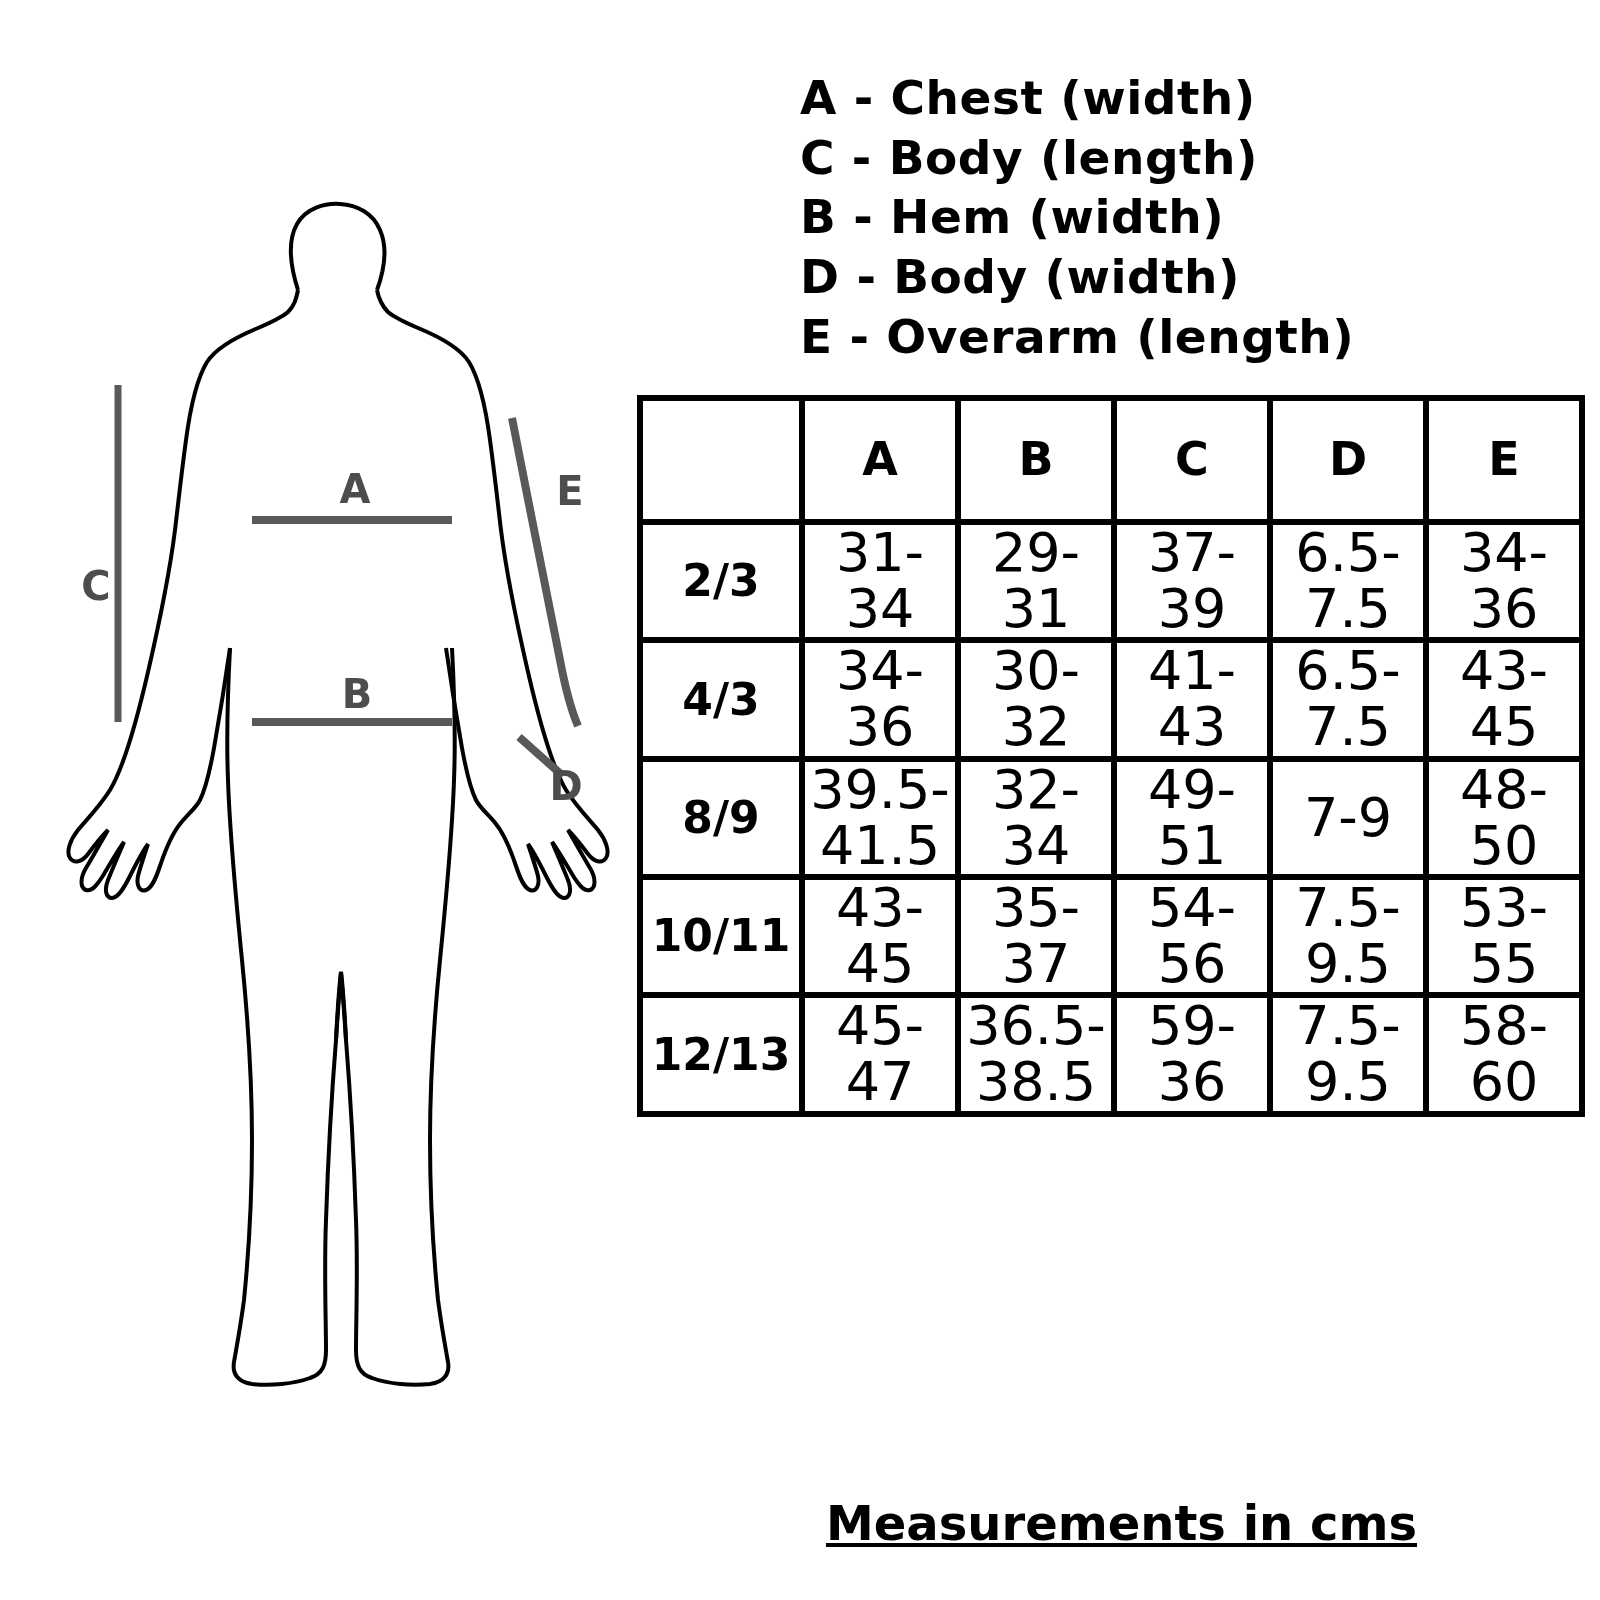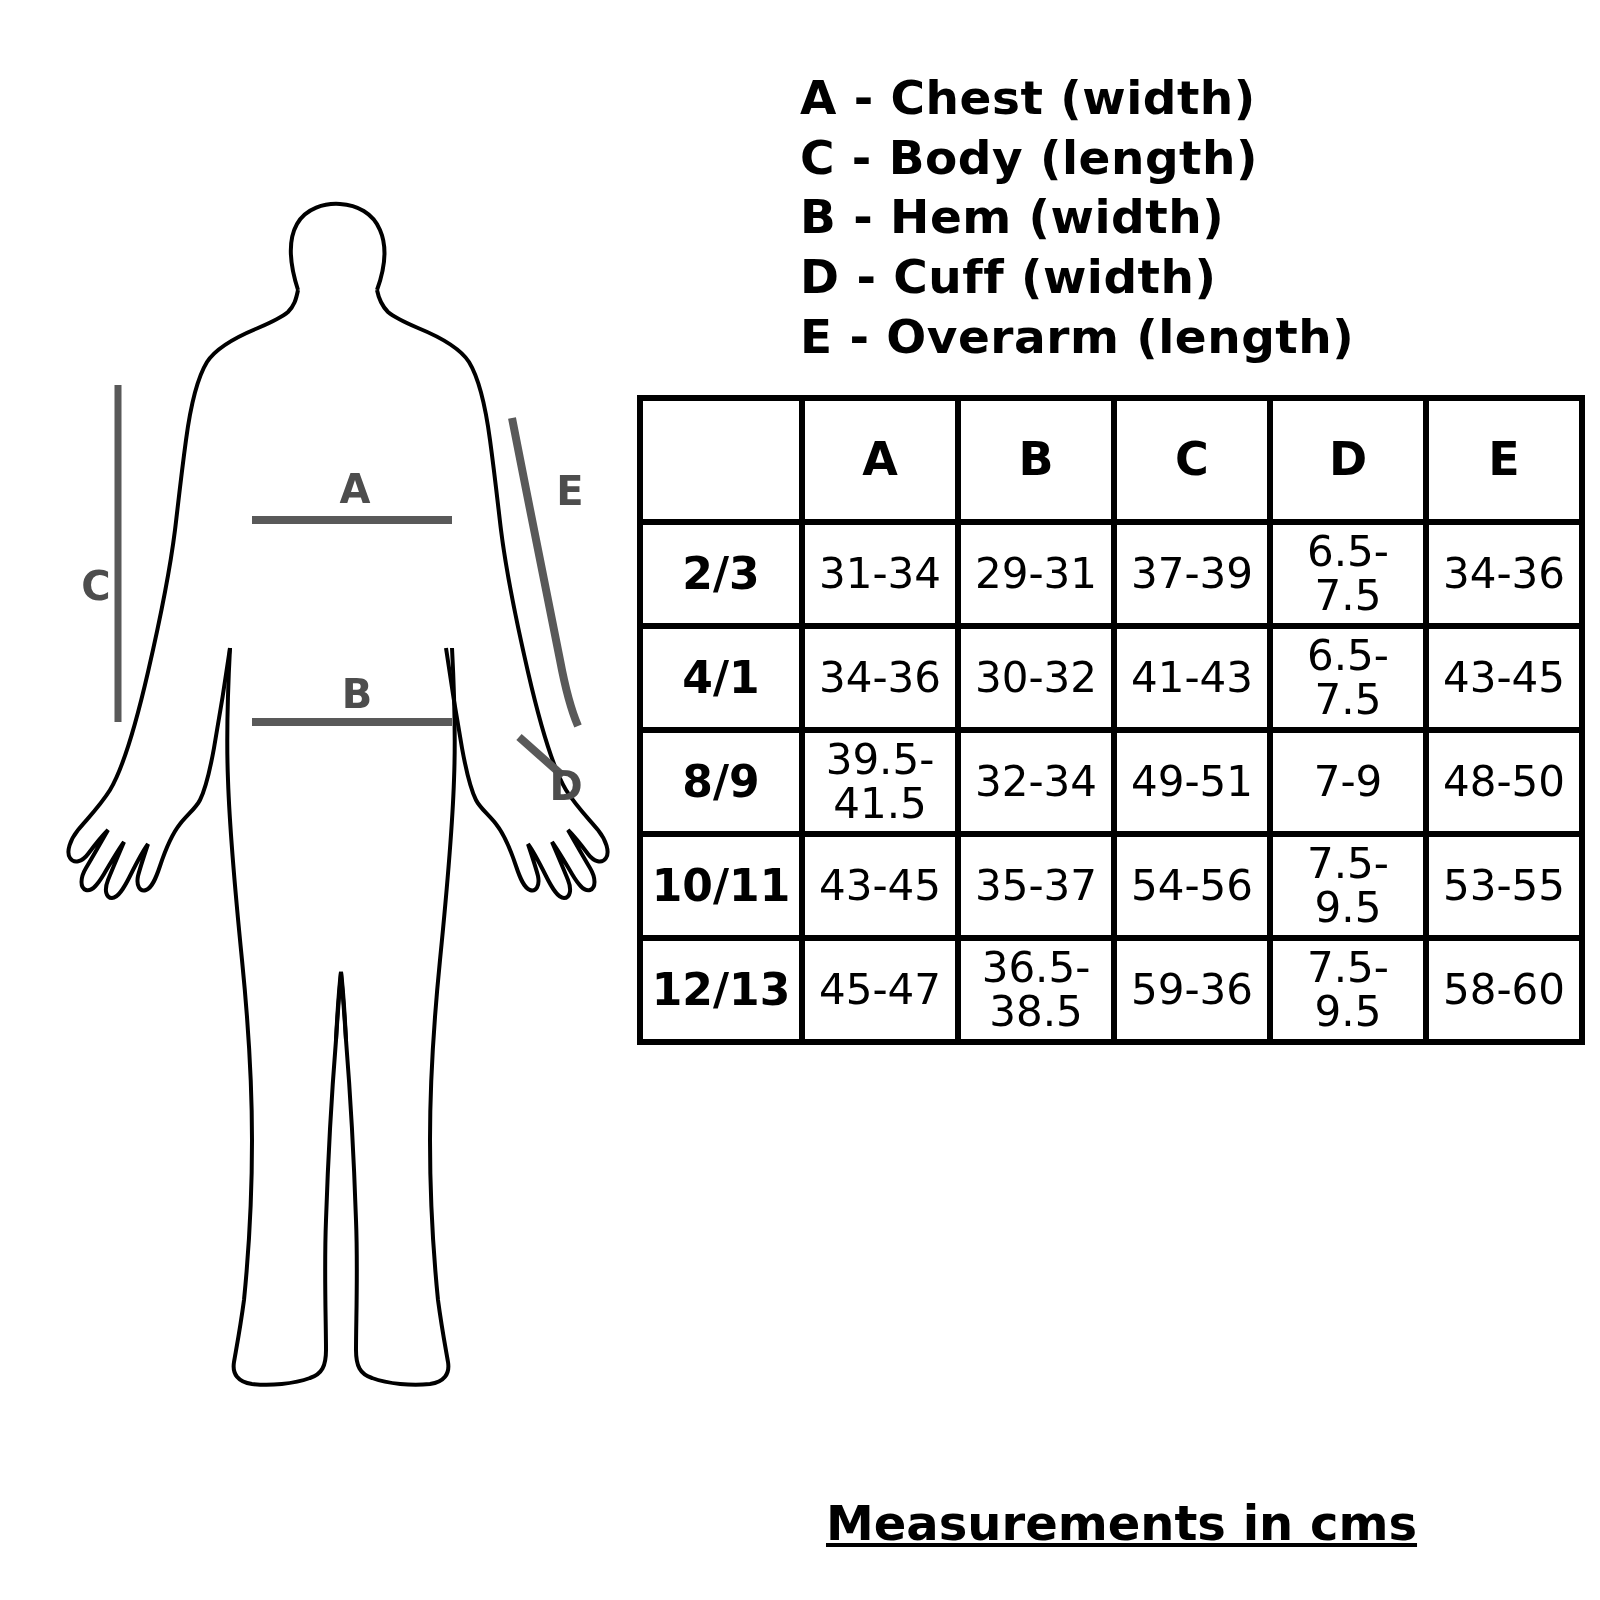--- a/index.html
+++ b/index.html
@@ -53,21 +53,21 @@
     border-collapse: separate;
     border-spacing: 6px;
     background: #000000;
   }
   #size-table td, #size-table th {
     background: #ffffff;
     width: 142px;
     height: 98px;
     text-align: center;
     vertical-align: middle;
-    font-size: 42px;
+    font-size: 54px;
     font-weight: normal;
     padding: 0 4px;
     line-height: 1.04;
   }
   #size-table th {
     font-weight: bold;
     font-size: 46px;
     height: 118px;
   }
   #size-table td.size-col {
@@ -213,21 +213,21 @@
     <text class="fig-label" x="96" y="600" text-anchor="middle">C</text>
     <text class="fig-label" x="566" y="800" text-anchor="middle">D</text>
     <text class="fig-label" x="570" y="505" text-anchor="middle">E</text>
   </svg>
 </div>
 
 <div id="legend">
   <div class="legend-line">A - Chest (width)</div>
   <div class="legend-line">C - Body (length)</div>
   <div class="legend-line">B - Hem (width)</div>
-  <div class="legend-line">D - Cuff (width)</div>
+  <div class="legend-line">D - Body (width)</div>
   <div class="legend-line">E - Overarm (length)</div>
 </div>
 
 <table id="size-table">
   <thead>
     <tr class="header-row">
       <th class="corner-cell"></th>
       <th>A</th>
       <th>B</th>
       <th>C</th>
@@ -238,21 +238,21 @@
   <tbody>
     <tr>
       <td class="size-col">2/3</td>
       <td>31-34</td>
       <td>29-31</td>
       <td>37-39</td>
       <td>6.5-7.5</td>
       <td>34-36</td>
     </tr>
     <tr>
-      <td class="size-col">4/1</td>
+      <td class="size-col">4/3</td>
       <td>34-36</td>
       <td>30-32</td>
       <td>41-43</td>
       <td>6.5-7.5</td>
       <td>43-45</td>
     </tr>
     <tr>
       <td class="size-col">8/9</td>
       <td>39.5-41.5</td>
       <td>32-34</td>

